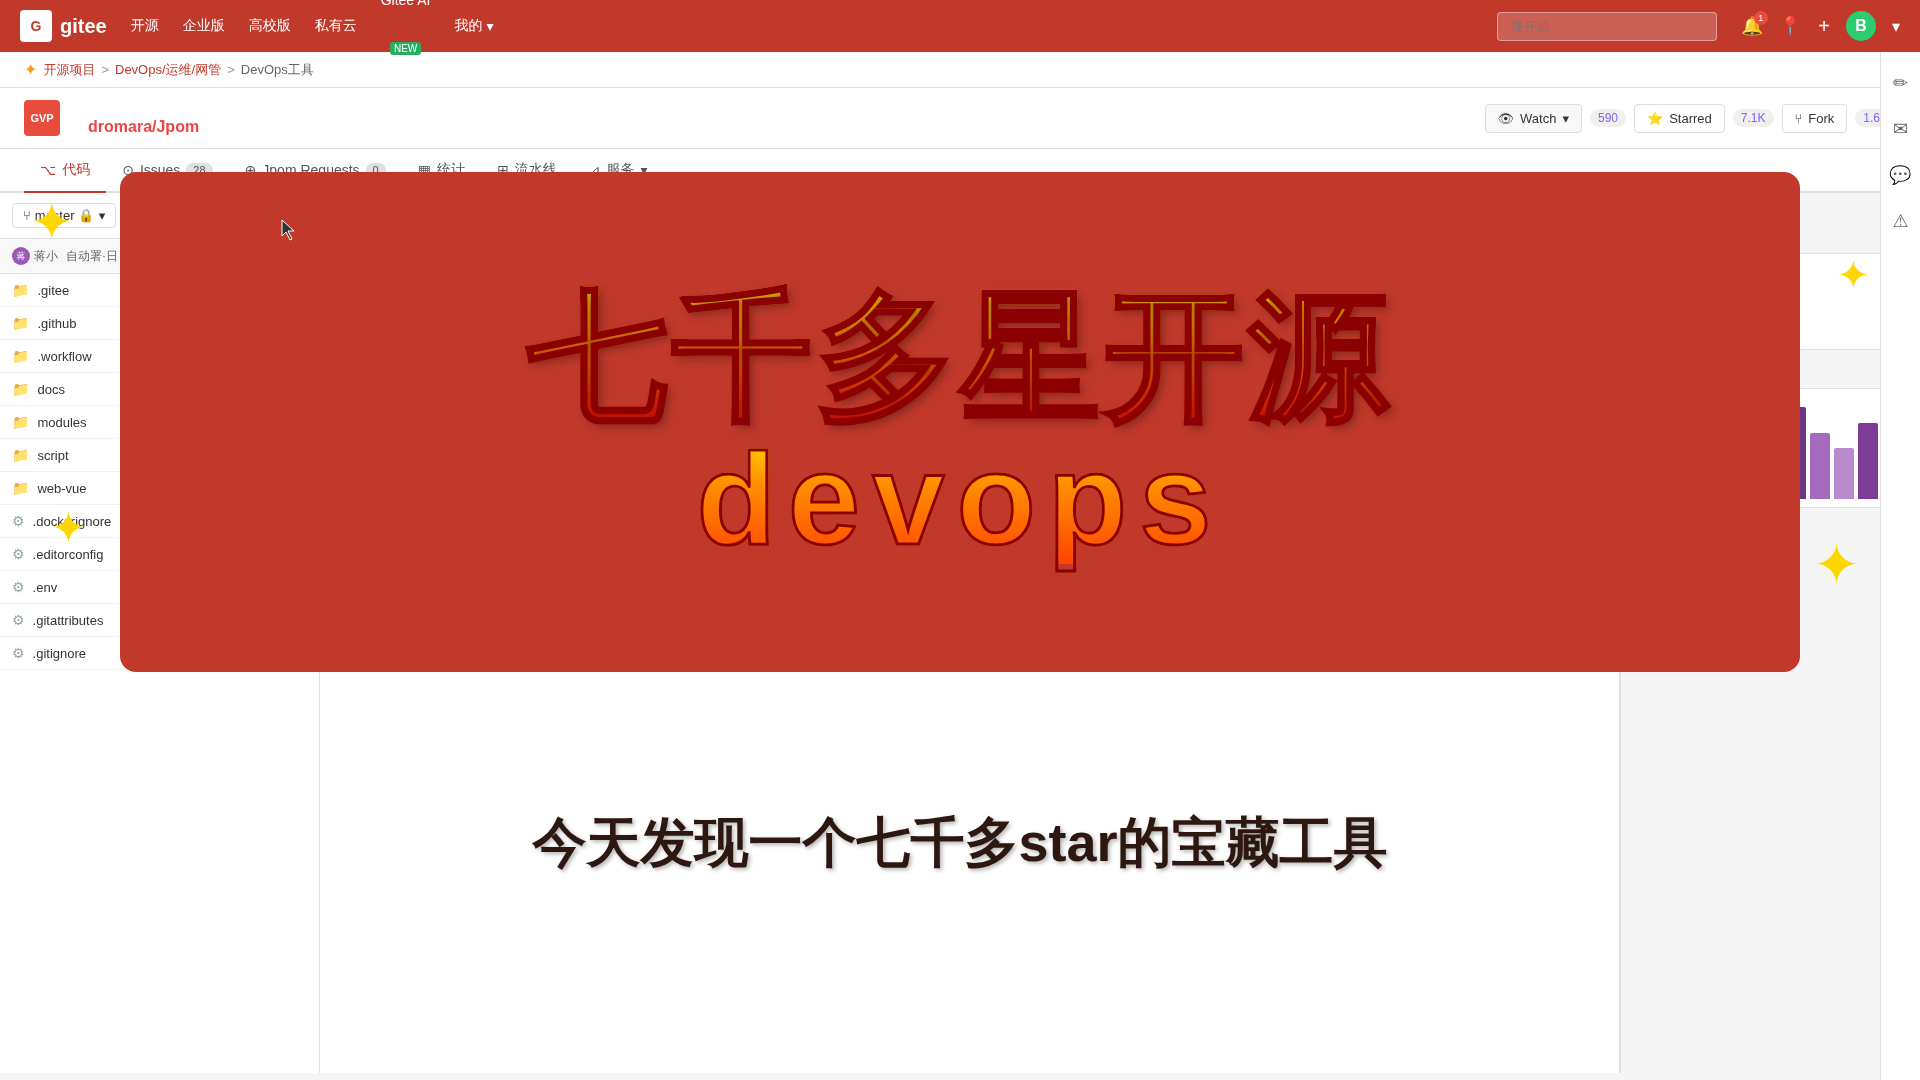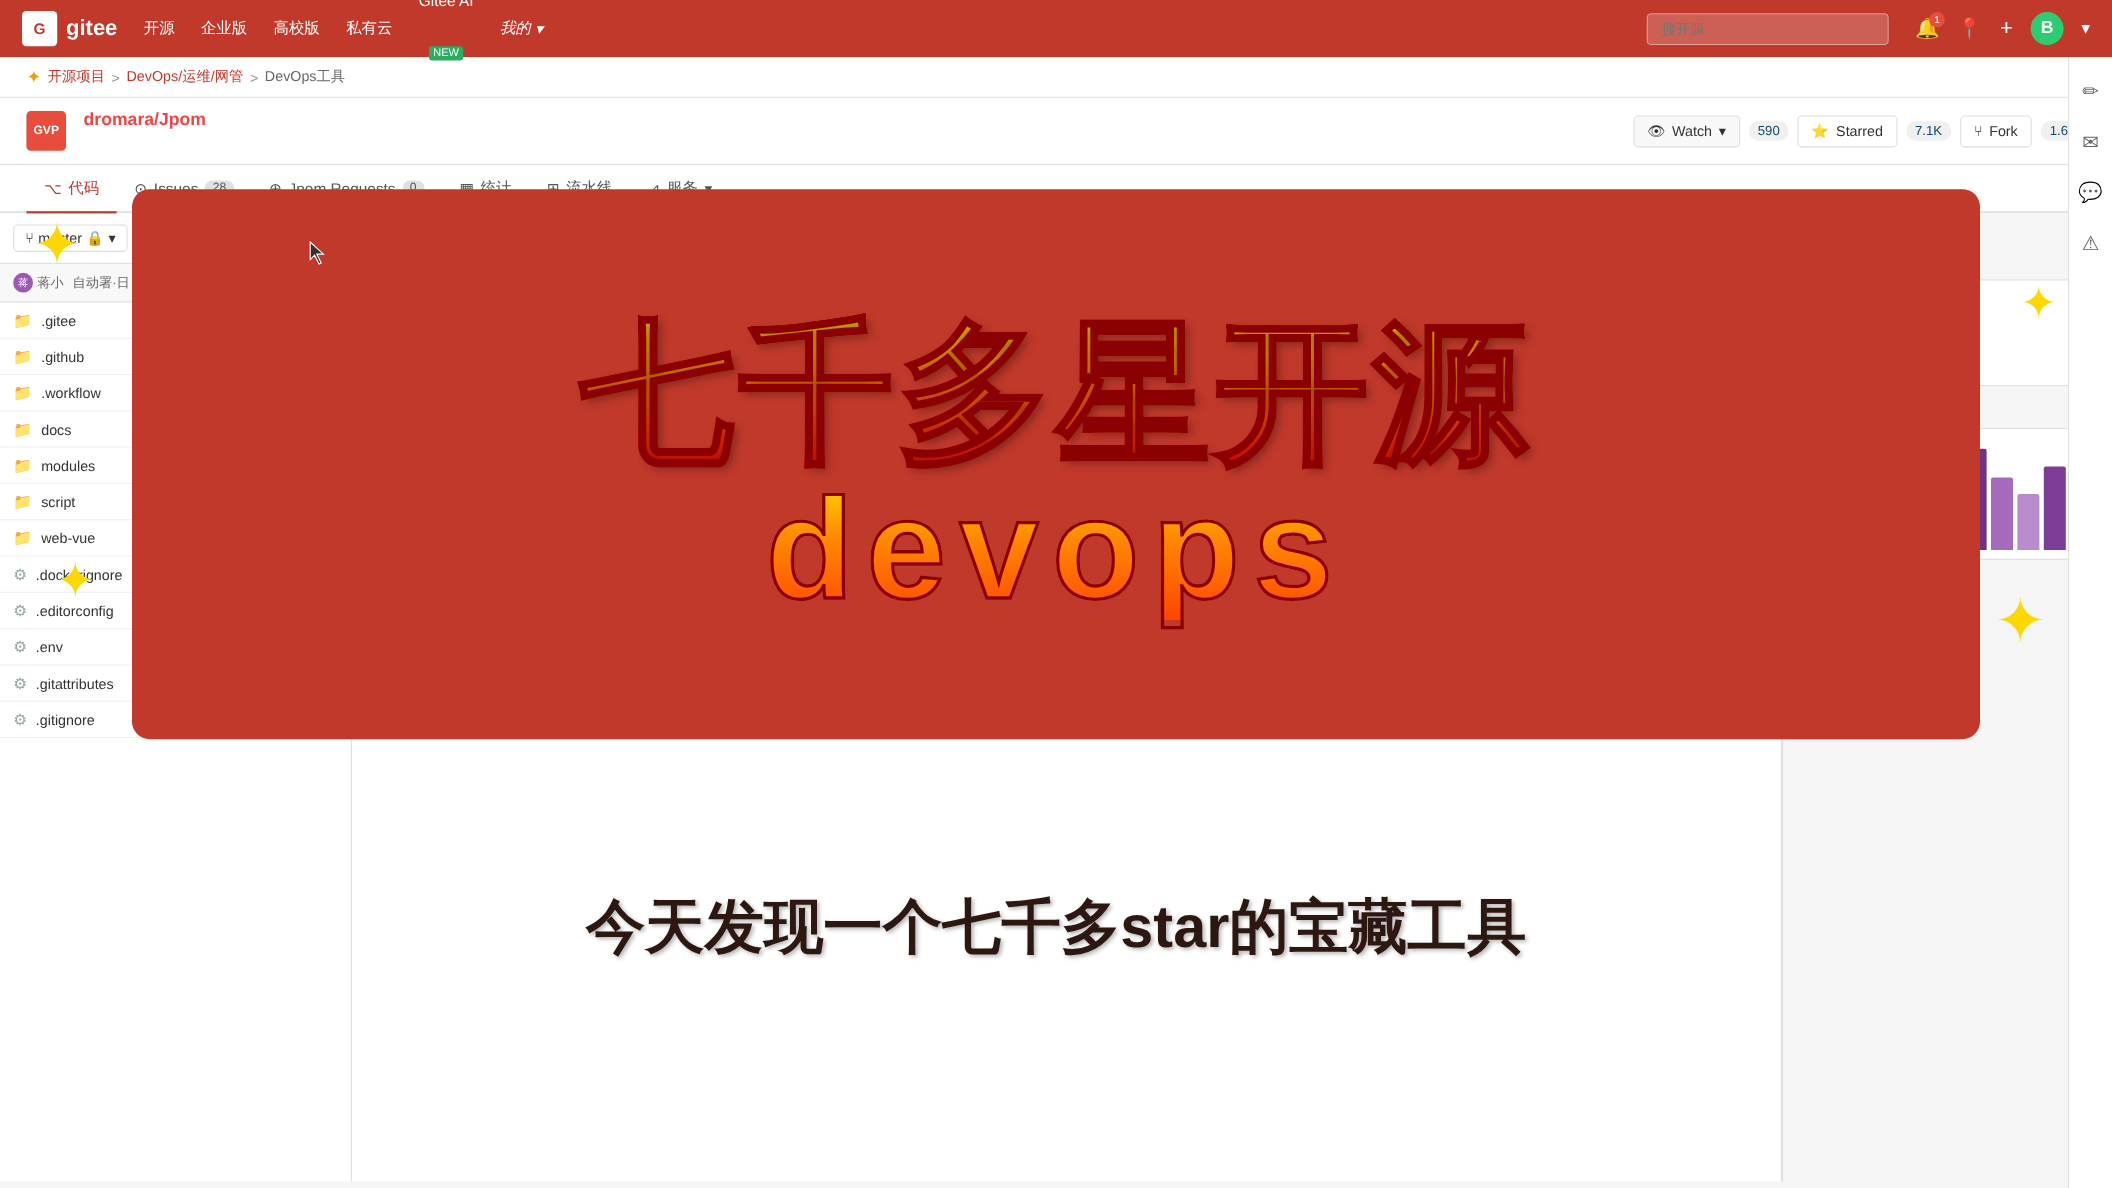--- a/index.html
+++ b/index.html
@@ -135,22 +135,22 @@
     .repo-header {
       background: white;
       border-bottom: 1px solid #e0e0e0;
       padding: 12px 24px;
       display: flex;
       align-items: center;
       justify-content: space-between;
     }
     .repo-title-area {
       display: flex;
-      align-items: flex-start;
-      gap: 16px;
+      align-items: flex-end;
+      gap: 28px;
     }
     .repo-avatar {
       width: 36px;
       height: 36px;
       background: #e74c3c;
       border-radius: 4px;
       display: flex;
       align-items: center;
       justify-content: center;
       color: white;
@@ -178,21 +178,21 @@
       cursor: pointer;
       font-size: 13px;
       color: #333;
     }
     .action-btn.watch { background: #f8f8f8; }
     .action-count {
       background: #f0f0f0;
       border-radius: 10px;
       padding: 2px 8px;
       font-size: 12px;
-      color: #0c4a6e;
+      color: #8b5cf6;
     }
 
     
     .repo-tabs {
       background: white;
       border-bottom: 2px solid #e0e0e0;
       padding: 0 24px;
       display: flex;
       gap: 0;
     }
@@ -433,21 +433,21 @@
     <span style="font-size:20px;">gitee</span>
   </div>
   <a class="nav-link">开源</a>
   <a class="nav-link">企业版</a>
   <a class="nav-link">高校版</a>
   <a class="nav-link">私有云</a>
   <div class="nav-ai">
     <span class="nav-link">Gitee AI</span>
     <span class="new-badge">NEW</span>
   </div>
-  <div style="display:flex;align-items:center;gap:4px;font-style:italic;">
+  <div style="display:flex;align-items:center;gap:4px;">
     <span class="nav-link">我的</span>
     <span class="nav-link">▾</span>
   </div>
 
   <input class="search-box" placeholder="搜开源" style="">
 
   <div class="nav-icons">
     <div class="notif-icon">
       🔔
       <div class="notif-dot">1</div>

